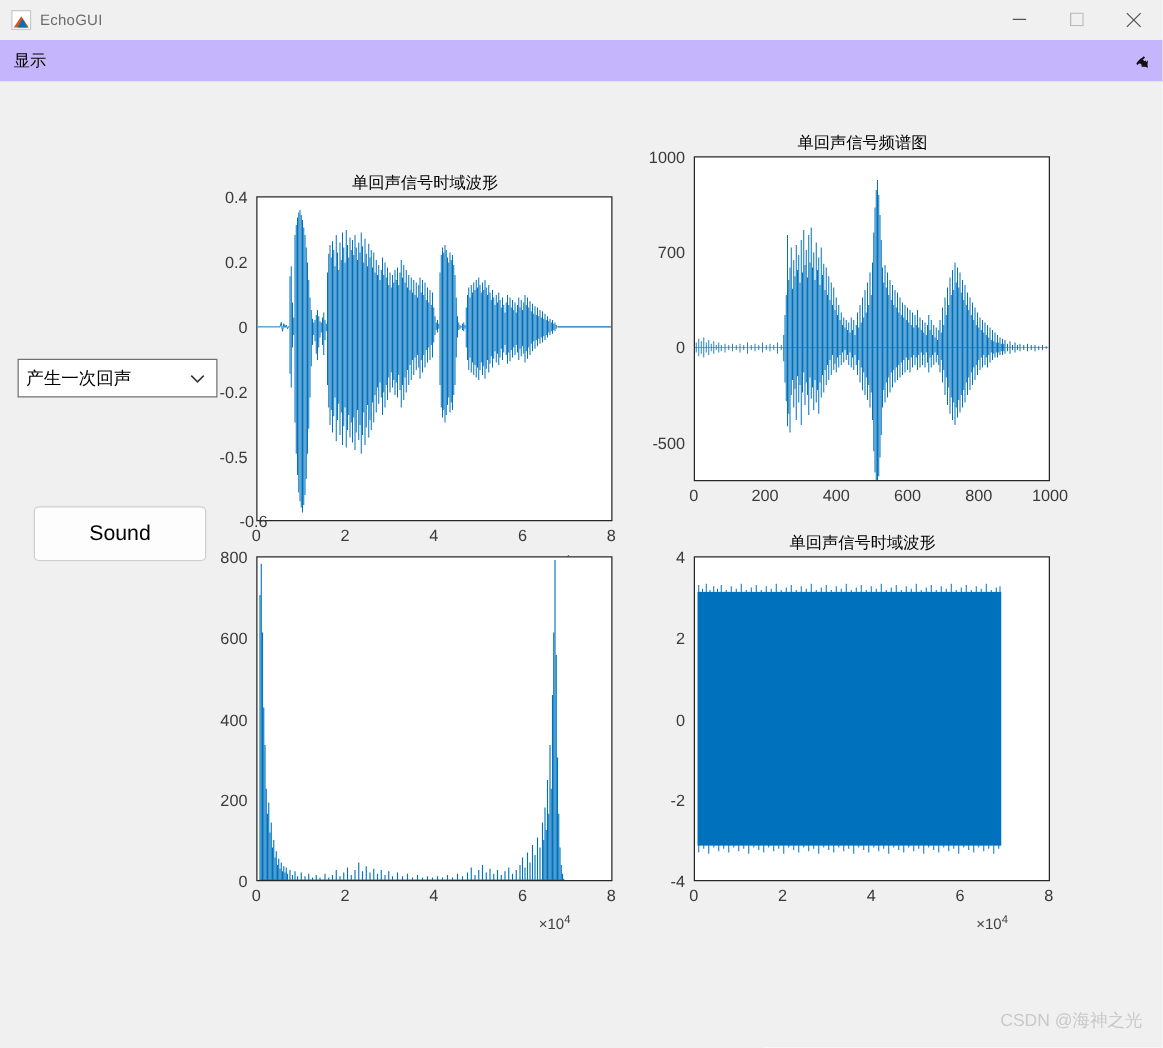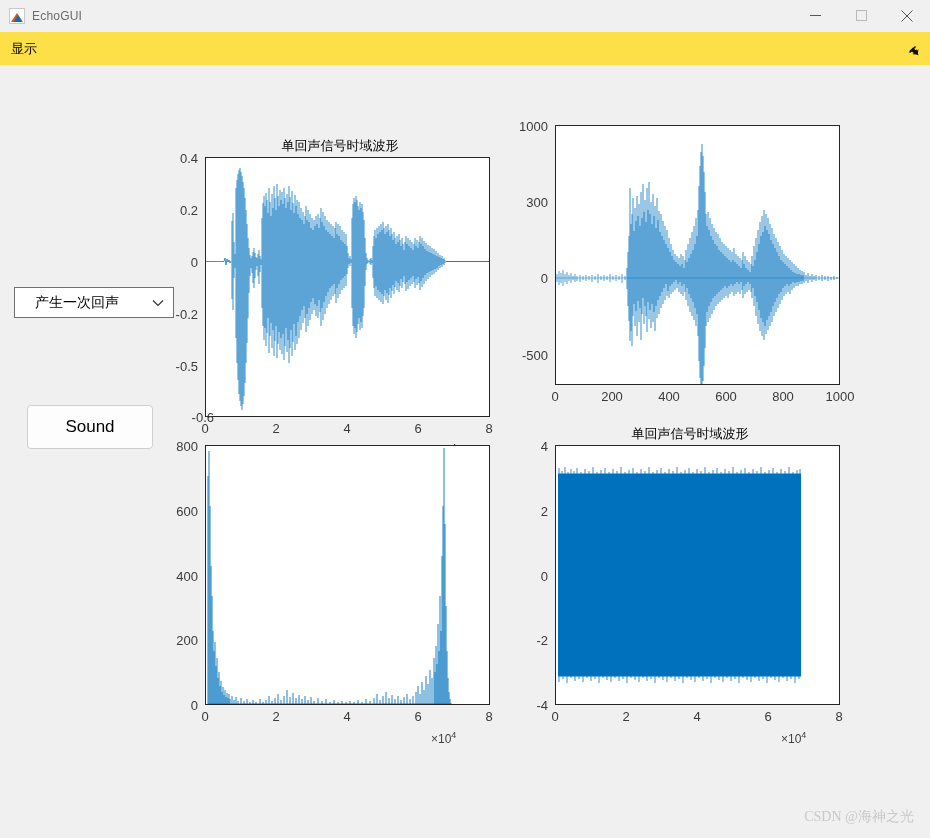--- a/index.html
+++ b/index.html
@@ -64,21 +64,21 @@
   }
   .win-btn {
     width: 46px; height: 31px;
     display: flex; align-items: center; justify-content: center;
   }
   .win-btn svg { display: block; }
 
   
   .menubar {
     height: 33px;
-    background: #fde047;
+    background: #c4b5fd;
     border-bottom: 1px solid #cfcfcf;
     display: flex;
     align-items: center;
     position: relative;
     text-align: right;
   }
   .menu-item {
     font-size: 13px;
     color: #000;
     margin-left: 9px;
@@ -104,39 +104,39 @@
   
   .combo {
     position: absolute;
     left: 14px; top: 222px;
     width: 160px; height: 31px;
     background: #ffffff;
     border: 1px solid #707070;
     box-sizing: border-box;
     display: flex;
     align-items: center;
-    padding-left: 20px;
+    padding-left: 6px;
   }
   .combo-label {
     font-size: 14px;
     color: #000;
     font-family: "DejaVu Sans", "Liberation Sans", sans-serif;
     flex: 1;
   }
   .combo-arrow {
     width: 20px;
     display: flex;
     align-items: center;
     justify-content: center;
     padding-right: 5px;
   }
   .sound-btn {
     position: absolute;
     left: 27px; top: 340px;
-    width: 126px; height: 44px;
+    width: 138px; height: 44px;
     background: #fdfdfd;
     border: 1px solid #cfcfcf;
     border-radius: 4px;
     display: flex;
     align-items: center;
     justify-content: center;
     font-size: 17px;
     color: #000;
     box-sizing: border-box;
   }
@@ -190,21 +190,21 @@
   }
   .exp-label sup { font-size: 9px; }
 
   
   .watermark {
     position: absolute;
     right: 16px;
     bottom: 12px;
     font-size: 14px;
     color: #c9c9c9;
-    font-family: Liberation Serif, serif;
+    font-family: Liberation Sans, sans-serif;
     margin-top: 28px;
   }
 </style>
 </head>
 <body>
 
 <div class="titlebar">
   <div class="app-icon"></div>
   <div class="app-title">EchoGUI</div>
   <div class="win-controls">
@@ -487,20 +487,21 @@
     <div class="tick-x" style="left:86px;  top:284px;">2</div>
     <div class="tick-x" style="left:157px; top:284px;">4</div>
     <div class="tick-x" style="left:228px; top:284px;">6</div>
     <div class="tick-x" style="left:299px; top:284px;">8</div>
     <div class="exp-label" style="left:241px; top:305px;">
       <span>×10</span><sup>4</sup>
     </div>
   </div>
 
   <div class="plot" style="left:540px; top:40px; width:300px; height:340px;">
+    <div class="plot-title">单回声信号频谱图</div>
     <div class="axes-box" style="left:15px; top:20px; width:285px; height:260px;">
       <svg width="283" height="258" viewBox="0 0 283 258" preserveAspectRatio="none">
         <g stroke="#0072BD" stroke-width="0.7">
           <line x1="1" y1="148" x2="1" y2="156"></line>
             <line x1="3" y1="145" x2="3" y2="159"></line>
           <line x1="5" y1="147" x2="5" y2="157"></line>
             <line x1="7" y1="144" x2="7" y2="160"></line>
           <line x1="9" y1="148" x2="9" y2="156"></line>
             <line x1="11" y1="146" x2="11" y2="158"></line>
           <line x1="13" y1="149" x2="13" y2="155"></line>
@@ -715,21 +716,21 @@
           <line x1="269" y1="150" x2="269" y2="154"></line>
           <line x1="272" y1="150" x2="272" y2="155"></line>
           <line x1="275" y1="151" x2="275" y2="154"></line>
           <line x1="278" y1="150" x2="278" y2="154"></line>
           <line x1="281" y1="151" x2="281" y2="153"></line>
         </g>
         <path d="M0 152 L283 152" stroke="#0072BD" stroke-width="0.5" fill="none" opacity="0.9"></path>
       </svg>
     </div>
     <div class="tick-y" style="right:292px; top:21px;">1000</div>
-    <div class="tick-y" style="right:292px; top:97px;">300</div>
+    <div class="tick-y" style="right:292px; top:97px;">700</div>
     <div class="tick-y" style="right:292px; top:173px;">0</div>
     <div class="tick-y" style="right:292px; top:250px;">-500</div>
     <div class="tick-x" style="left:15px;  top:284px;">0</div>
     <div class="tick-x" style="left:72px;  top:284px;">200</div>
     <div class="tick-x" style="left:129px; top:284px;">400</div>
     <div class="tick-x" style="left:186px; top:284px;">600</div>
     <div class="tick-x" style="left:243px; top:284px;">800</div>
     <div class="tick-x" style="left:300px; top:284px;">1000</div>
   </div>
 

